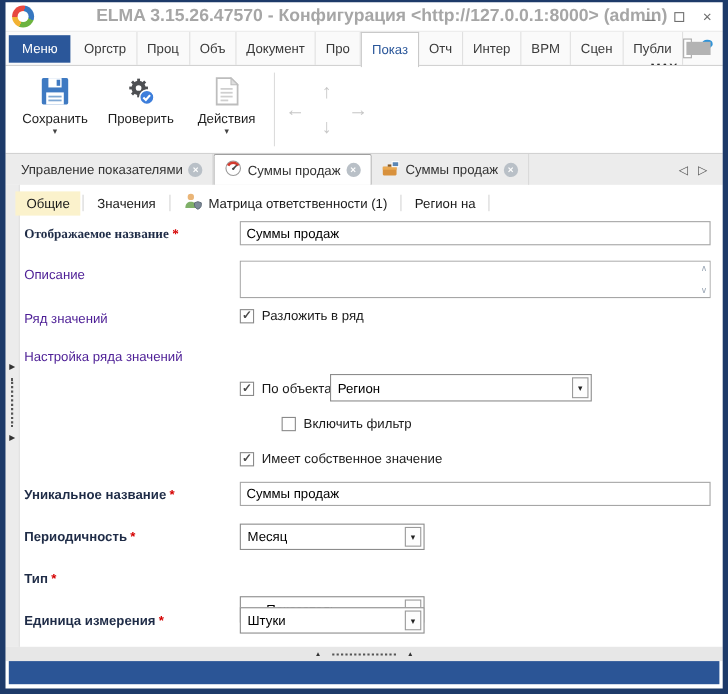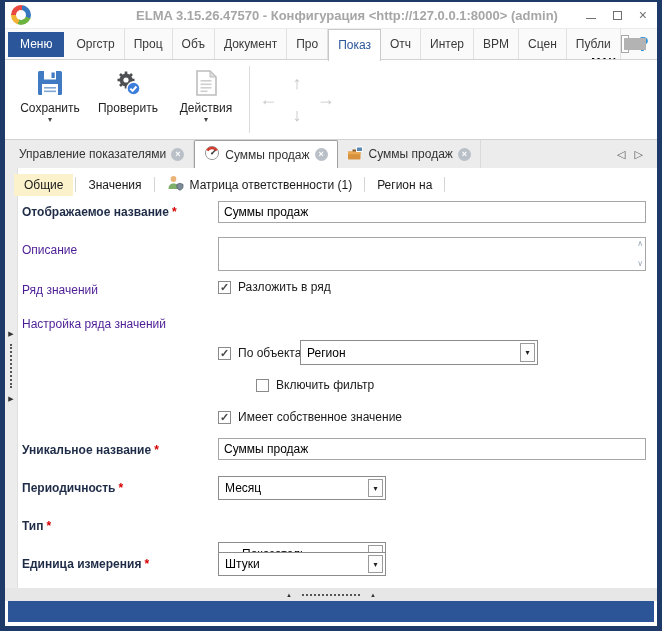--- a/index.html
+++ b/index.html
@@ -5,21 +5,21 @@
   * { margin:0; padding:0; box-sizing:border-box; }
   body { font-family:"Liberation Sans", sans-serif; background:#fff; }
   .screen { position:relative; width:662px; height:631px; background:#fff; overflow:hidden; font-size:12px; color:#222; }
   .frame { position:absolute; inset:0; border:2px solid #1d3a69; border-left-width:5px; border-right-width:5px; border-bottom-width:5px; z-index:99; pointer-events:none; }
 
   
   .titlebar { position:absolute; top:2px; left:5px; right:5px; height:26px; background:#fff; display:flex; align-items:center; }
   .logo { position:absolute; left:6px; top:3px; width:20px; height:20px; border-radius:50%;
           background:conic-gradient(from -90deg,#e8483f 0 100deg,#3677c0 100deg 200deg,#6cb33f 200deg 290deg,#f2b233 290deg 360deg); }
   .logo::after { content:""; position:absolute; inset:5px; background:#fff; border-radius:50%; }
-  .title-text { flex:1; text-align:center; color:#a6a6a6; font-weight:bold; font-size:13px;margin-left:32px; }
+  .title-text { flex:1; text-align:center; color:#a6a6a6; font-weight:bold; font-size:16px;margin-left:32px; }
   .win-controls { position:absolute; right:10px; top:0; height:26px; display:flex; align-items:center; gap:17px; color:#707070; }
   .wc-min { width:10px; border-top:1px solid #707070; margin-top:6px; }
   .wc-max { width:9px; height:9px; border:1px solid #707070; }
   .wc-close { font-size:14px; line-height:14px; }
 
   
   .rtabs { position:absolute; top:28px; left:5px; right:5px; height:31px; background:#fafafa; display:flex; align-items:stretch; border-top:1px solid #ececec; }
   .rtab { line-height:30px; padding:0 9px; color:#3a3a3a; border-right:1px solid #e0e0e0; white-space:nowrap; }
   .rtab.menu { align-self:center; height:25px; line-height:25px; background:#2b579a; color:#fff; padding:0 12px; margin:0 3px; border:none; }
   .rtab.active { position:relative; z-index:5; height:32px; background:#fff; border:1px solid #c9c9c9; border-bottom:none; color:#2b579a; }
@@ -238,21 +238,21 @@
           <path d="M12.9 8.3 L16 9.4 V11.6 C16 13.6 13.9 14.8 12.9 15.2 C11.9 14.8 9.8 13.6 9.8 11.6 V9.4 Z" fill="#7d8b99" stroke="#55626f" stroke-width="0.8"></path>
         </svg>
       </span>
       <span>Матрица ответственности (1)</span>
     </div>
     <span class="ssep"></span>
     <div class="stab">Регион на</div>
     <span class="ssep"></span>
   </div>
 
-  <div class="flabel bold" style="top:205px;">
+  <div class="flabel bold" style="top:205px;font-family:Liberation Serif, serif;">
     <span>Отображаемое название</span><span class="req">*</span>
   </div>
   <input class="tinput" style="top: 201px; left: 218px; width: 428px;" value="Суммы продаж">
 
   <div class="flabel" style="top:243px;">Описание</div>
   <div class="tarea-box" style="top:237px; left:218px; width:428px; height:34px;">
     <textarea style=""></textarea>
     <div class="spin">
       <span>∧</span>
       <span>∨</span>

